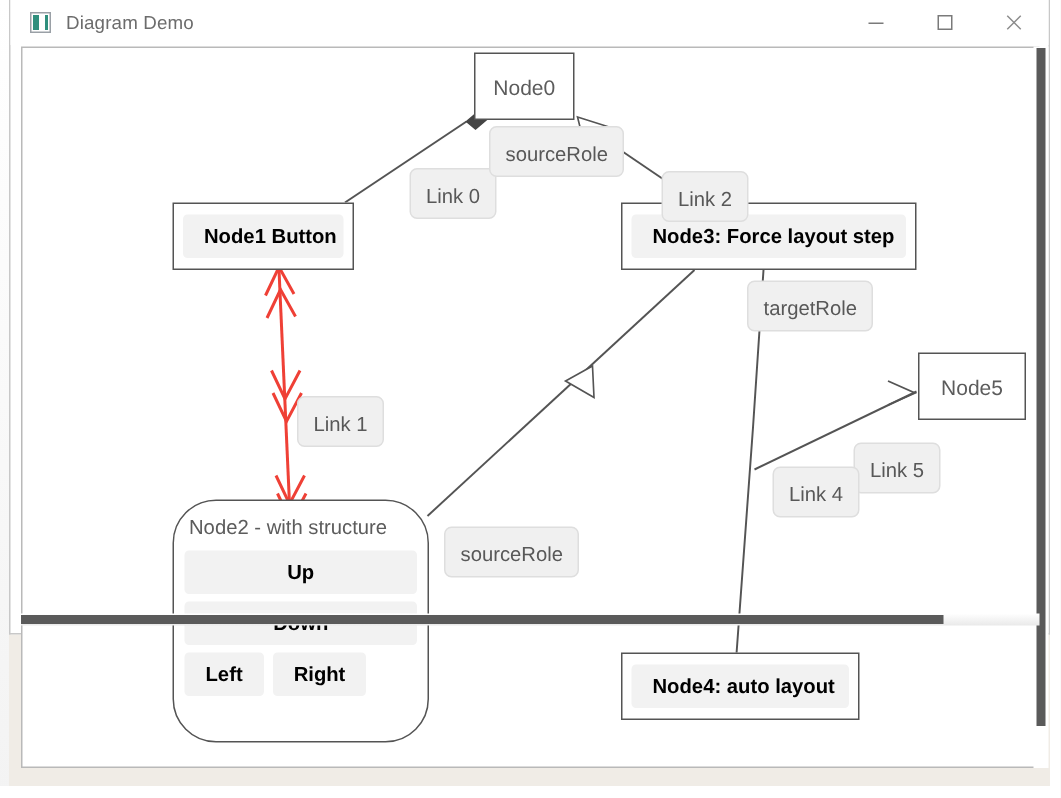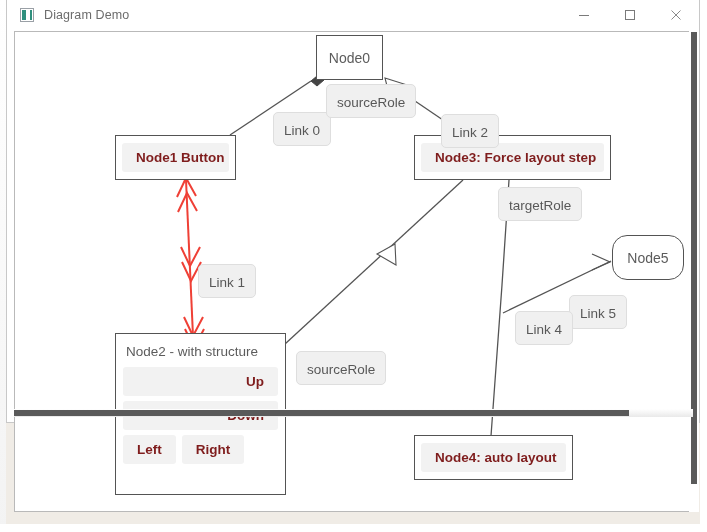--- a/index.html
+++ b/index.html
@@ -99,25 +99,25 @@
     display: flex; align-items: center; justify-content: center;
     padding: 5px 6px;
   }
   .ui-btn {
     background: #f2f2f2;
     border: none;
     border-radius: 3px;
     font-family: "Liberation Sans", sans-serif;
     font-size: 13.5px;
     font-weight: bold;
-    color: #7f1d1d;
+    color: #000000;
     padding: 7px 14px;
     width: 100%;
     box-sizing: border-box;
-    text-align: right;
+    text-align: center;
     white-space: nowrap;
   }
   .node-struct {
     padding: 6px 7px 7px 7px;
     display: flex; flex-direction: column;
     gap: 5px;
   }
   .struct-label {
     font-size: 13.5px;
     color: #5c5c5c;
@@ -260,29 +260,29 @@
         </div>
 
         <div class="node node-btnwrap" style="left:100px;top:103px;width:121px;height:45px;">
           <button class="ui-btn">Node1 Button</button>
         </div>
 
         <div class="node node-btnwrap" style="left:399px;top:103px;width:197px;height:45px;">
           <button class="ui-btn">Node3: Force layout step</button>
         </div>
 
-        <div class="node node-plain" style="left:597px;top:203px;width:72px;height:45px;border-radius:15px;">
+        <div class="node node-plain" style="left:597px;top:203px;width:72px;height:45px;">
           <span>Node5</span>
         </div>
 
         <div class="node node-btnwrap" style="left:399px;top:403px;width:159px;height:45px;">
           <button class="ui-btn">Node4: auto layout</button>
         </div>
 
-        <div class="node node-struct" style="left:100px;top:301px;width:171px;height:162px;">
+        <div class="node node-struct" style="left:100px;top:301px;width:171px;height:162px;border-radius:29px;">
           <div class="struct-label">Node2 - with structure</div>
           <button class="ui-btn">Up</button>
           <button class="ui-btn">Down</button>
           <div class="struct-row">
             <button class="ui-btn">Left</button>
             <button class="ui-btn">Right</button>
           </div>
         </div>
 
         <div class="link-label" style="left:258px;top:80px;">Link 0</div>

